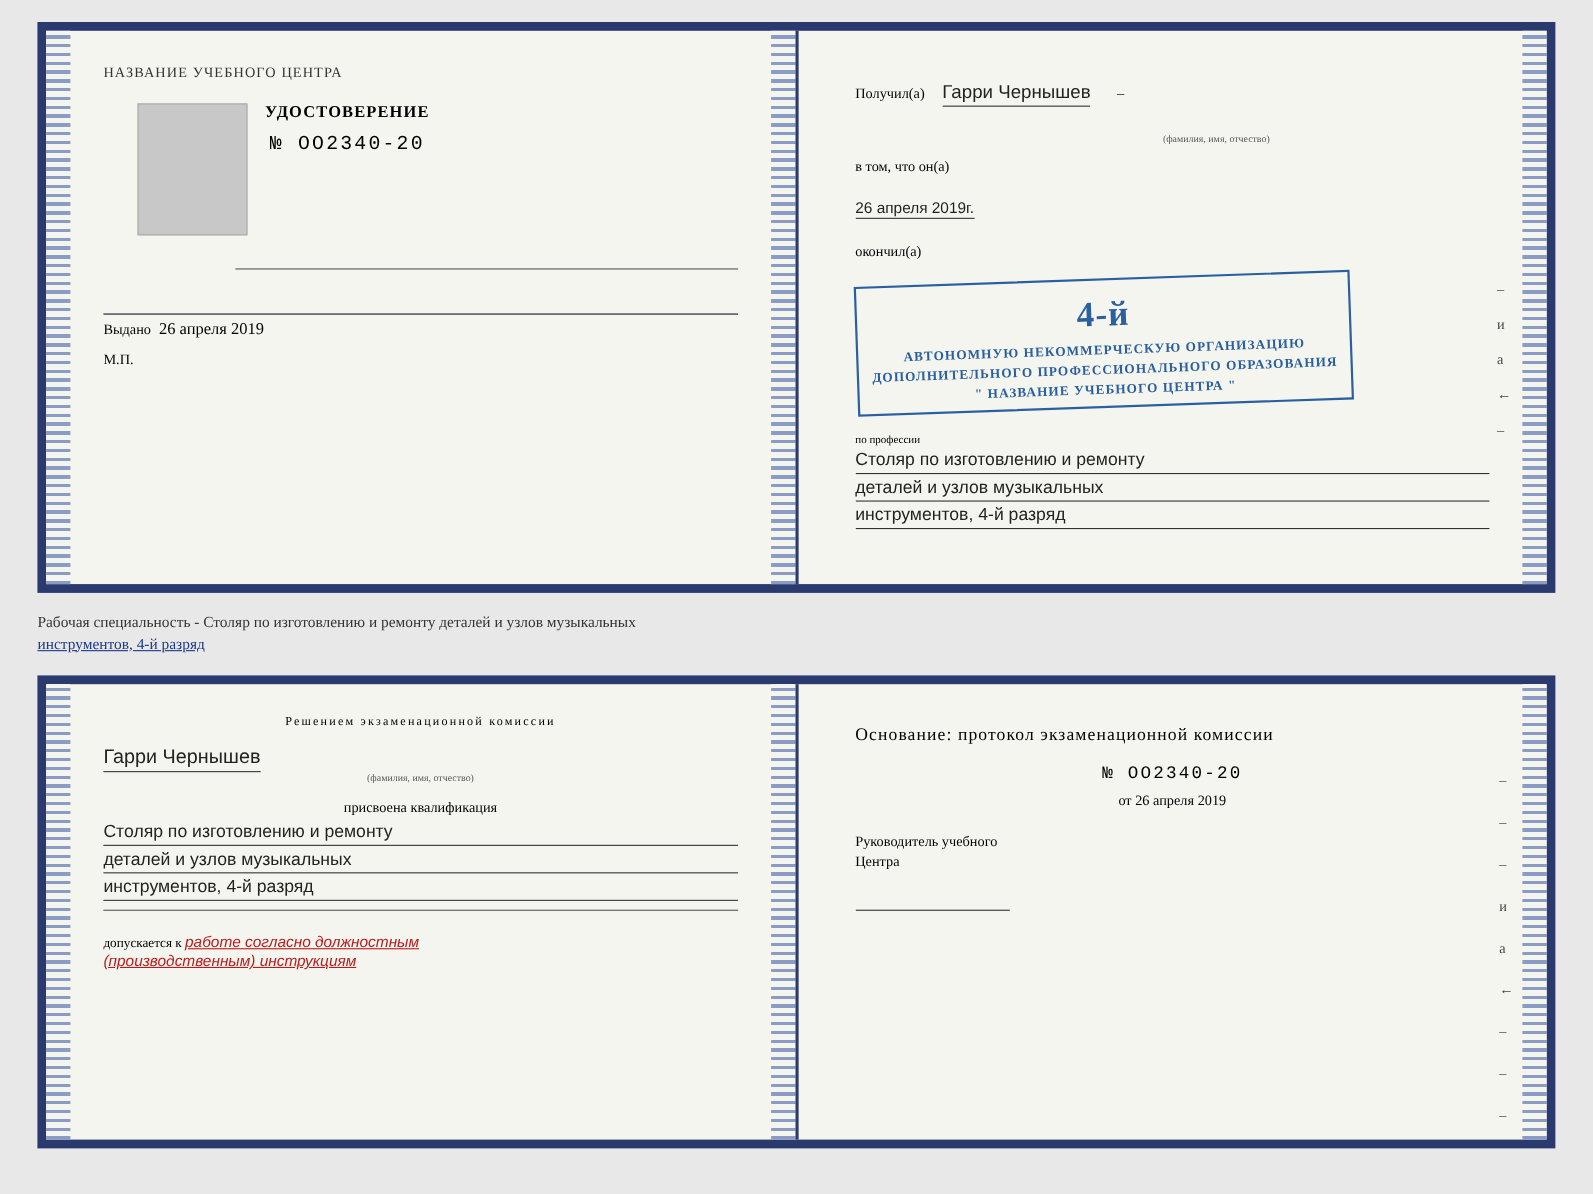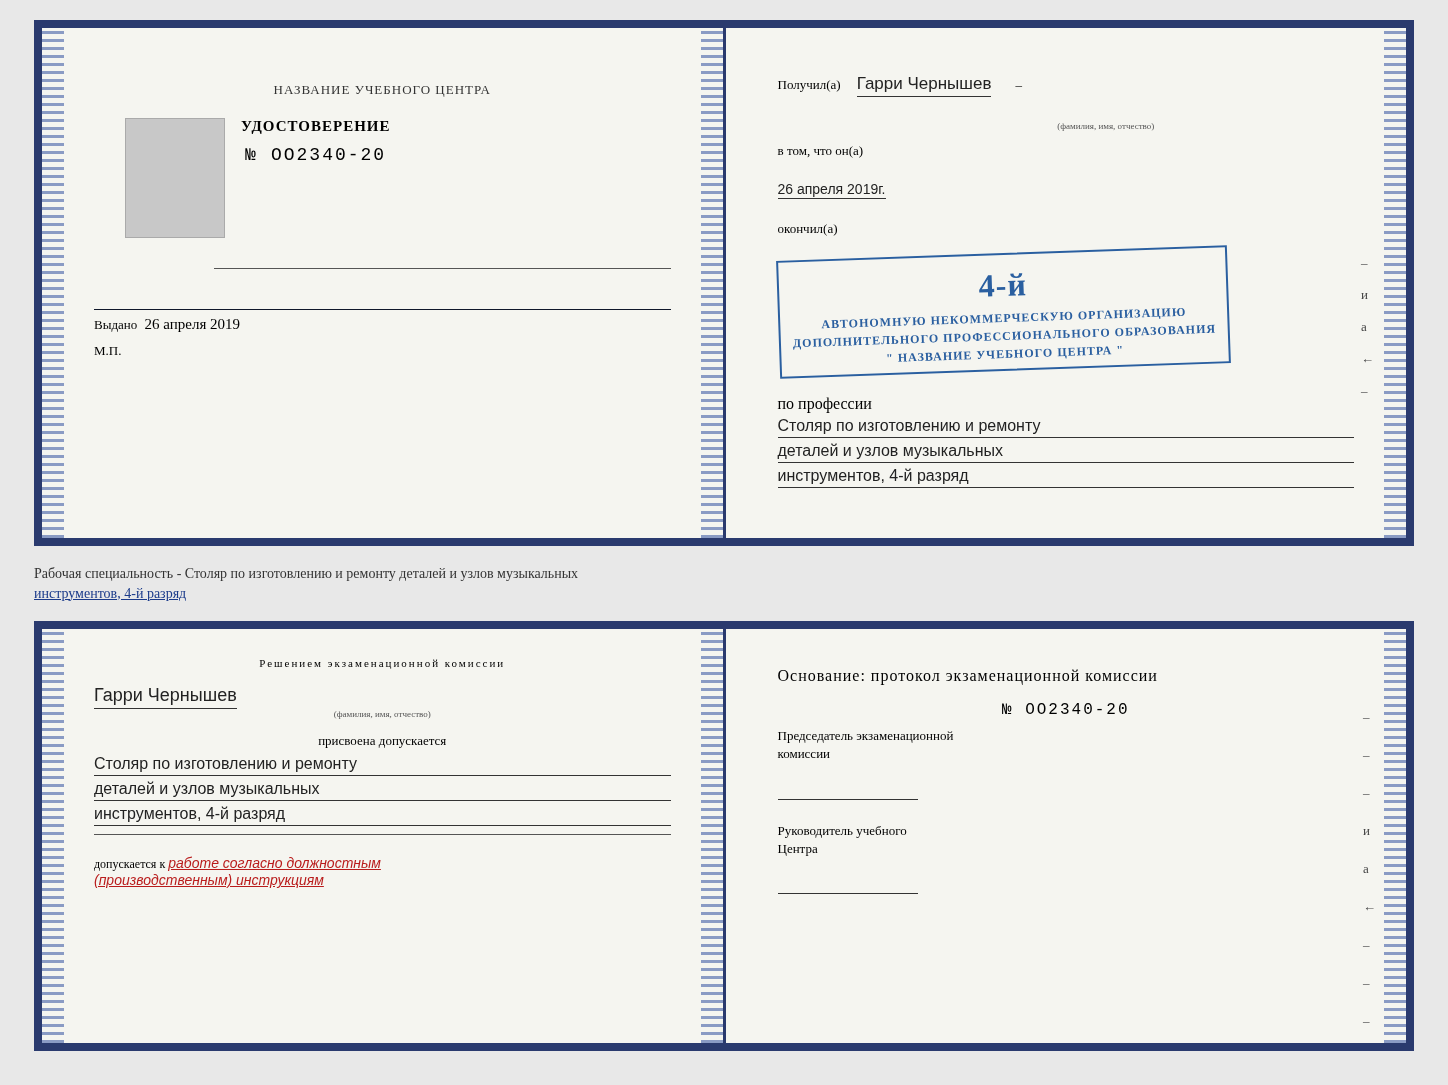--- a/index.html
+++ b/index.html
@@ -50,27 +50,25 @@
     }
     .side-strip.left-strip { left: 0; }
     .side-strip.right-strip { right: 0; }
 
     .page-content {
       margin: 0 24px;
     }
 
     
     .center-text {
-      text-align: center;
       font-size: 13px;
       letter-spacing: 1px;
       color: #333;
       margin-bottom: 20px;
       font-weight: normal;
-      margin-top: 24px;
     }
 
     .udost-block {
       display: flex;
       align-items: flex-start;
       gap: 16px;
       margin-bottom: 30px;
       padding-left: 31px;
     }
 
@@ -169,21 +167,21 @@
     }
 
     .stamp-4y {
       font-size: 32px;
       font-weight: bold;
       color: #2a5fa0;
       display: inline-block;
     }
 
     .po-professii {
-      font-size: 16px;
+      font-size: 10px;
       margin-top: 16px;
       margin-bottom: 4px;
     }
 
     .profession-handwritten {
       font-family: 'Comic Sans MS', cursive, sans-serif;
       font-size: 16px;
       color: #222;
       border-bottom: 1px solid #333;
       display: block;
@@ -394,21 +392,21 @@
   <div class="bottom-page left">
     <div class="side-strip left-strip"></div>
     <div class="page-content">
       <div class="resheniem-title">Решением  экзаменационной  комиссии</div>
 
       <div class="name-block">
         <span class="name-handwritten">Гарри Чернышев</span>
         <span class="fio-label">(фамилия, имя, отчество)</span>
       </div>
 
-      <div class="prisvoena">присвоена допускается</div>
+      <div class="prisvoena">присвоена квалификация</div>
 
       <span class="profession-handwritten">Столяр по изготовлению и ремонту</span>
       <span class="profession-handwritten">деталей и узлов музыкальных</span>
       <span class="profession-handwritten">инструментов, 4-й разряд</span>
 
       <div style="border-bottom: 1px solid #555; margin: 8px 0;"></div>
 
       <div class="dopuskaetsya">
         <span>допускается к</span>
         <span class="italic-hand">работе согласно должностным</span>
@@ -418,28 +416,25 @@
     </div>
     <div class="side-strip right-strip"></div>
   </div>
 
   <div class="bottom-page">
     <div class="page-content right-bottom-content">
       <div class="osnovanie">Основание: протокол  экзаменационной  комиссии</div>
 
       <div class="protocol-number">№  OO2340-20</div>
 
-
-      <div class="signature-block">
-        <div class="sig-title">
-          <span>Председатель экзаменационной</span><br>
-          <span>комиссии</span>
-        </div>
-        <span class="sig-line"></span>
-      </div>
+      <div class="ot-date">
+        <span>от</span>
+        <span>26 апреля 2019</span>
+      </div>
+
 
       <div class="signature-block">
         <div class="sig-title">
           <span>Руководитель учебного</span><br>
           <span>Центра</span>
         </div>
         <span class="sig-line"></span>
       </div>
     </div>
 

